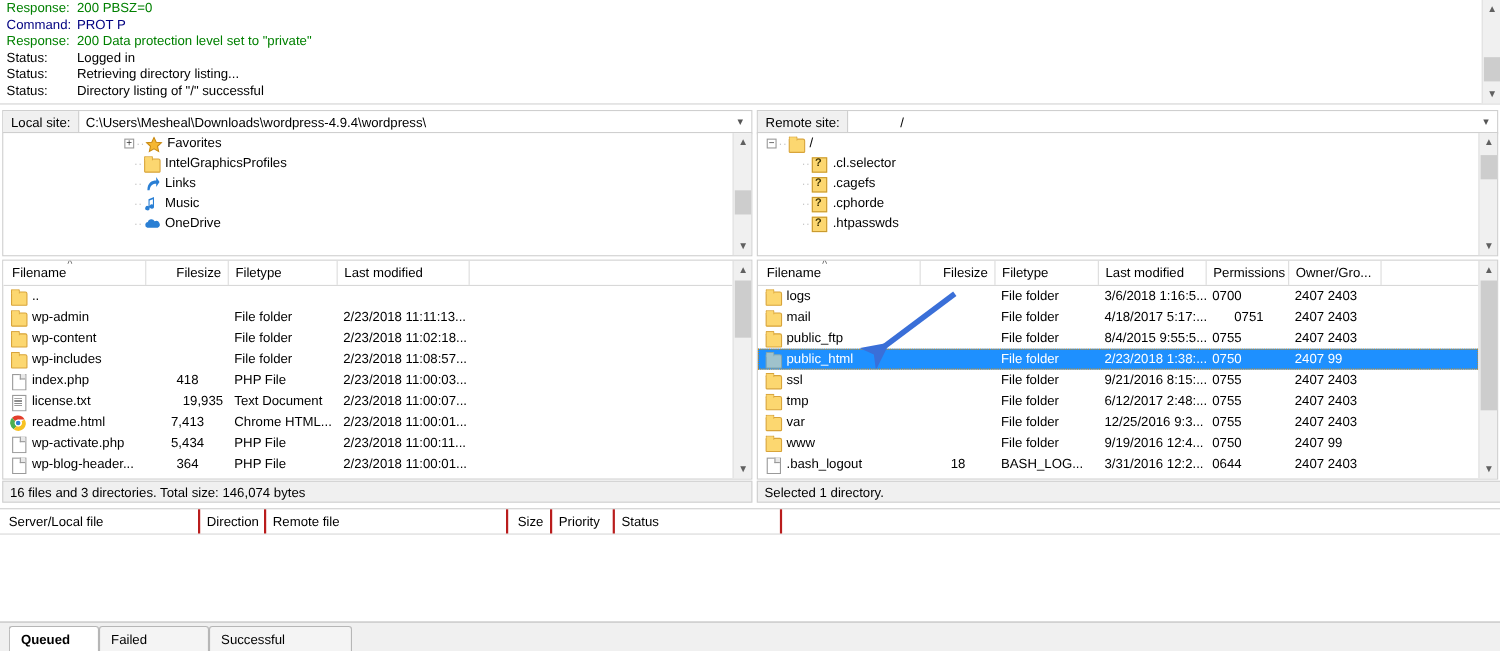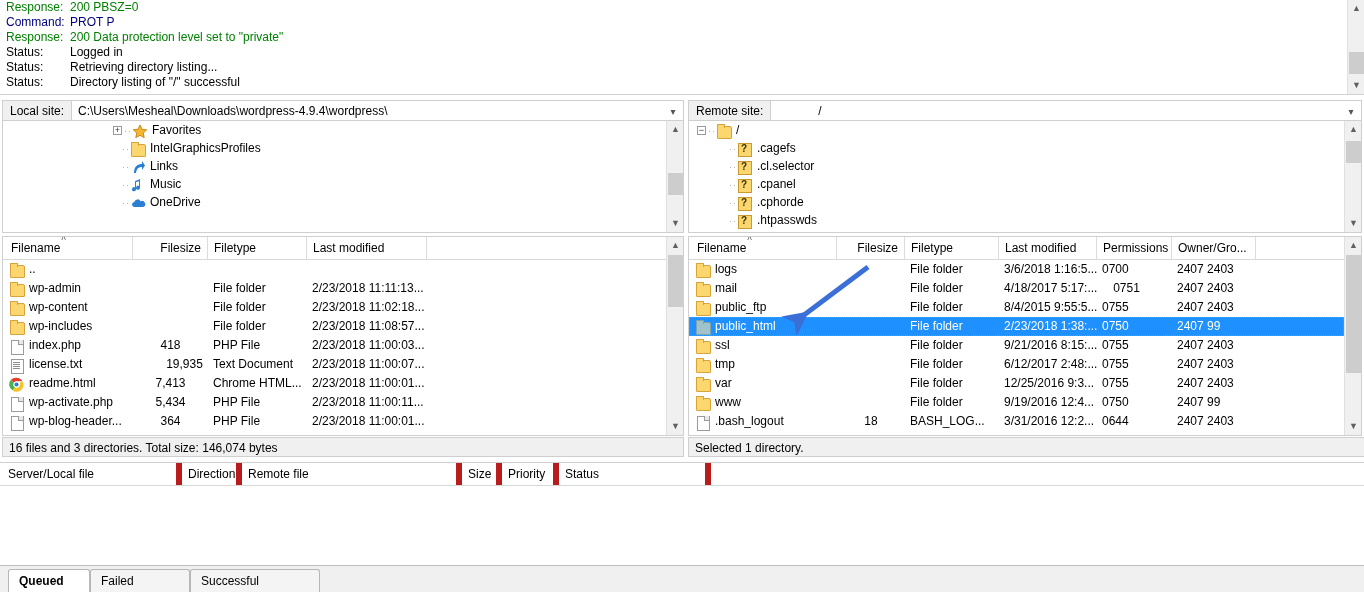--- a/index.html
+++ b/index.html
@@ -152,21 +152,21 @@
     font-size: 12px; padding-left: 6px; white-space: nowrap; overflow: hidden;
   }
 
   
   .queuepanel {
     position: absolute; left: 0; top: 462px; width: 1364px; height: 103px;
     background: #ffffff; border-top: 1px solid #cfcfcf;
   }
   .qhdr { position: relative; height: 23px; border-bottom: 1px solid #d8d8d8; }
   .qhdr .hcell { position: absolute; top: 0; height: 22px; line-height: 22px; font-size: 12px;
-                 border-right: 6px solid #b91c1c; padding: 0 6px; overflow: hidden; }
+                 border-right: 2px solid #b91c1c; padding: 0 6px; overflow: hidden; }
   .qhdr .hcell.r { text-align: right; }
 
   
   .tabbar {
     position: absolute; left: 0; top: 565px; width: 1364px; height: 27px;
     background: #f0f0f0; border-top: 1px solid #bdbdbd;
   }
   .tab {
     position: absolute; top: 3px; height: 23px; line-height: 23px;
     padding: 0 10px; font-size: 12px;
@@ -229,23 +229,22 @@
 
   <div class="pathbar" style="left:688px; top:100px; width:674px;gap:41px;">
     <div class="plabel">Remote site:</div>
     <div class="pvalue">/</div>
     <div class="pchevron">▾</div>
   </div>
 
   <div class="treepanel" style="left:688px; top:120px; width:674px; height:113px;">
     <div class="tree-inner" id="remote-tree">
         <div class="tnode"><span style="display: inline-block; width: 8px;"></span><span class="expander">−</span><span class="dots">··</span><span class="ico folder"></span><span class="tname">/</span></div>
+        <div class="tnode"><span style="display: inline-block; width: 40px;"></span><span class="dots">··</span><span class="ico qfolder"></span><span class="tname">.cl.selector</span></div>
         <div class="tnode"><span style="display: inline-block; width: 40px;"></span><span class="dots">··</span><span class="ico qfolder"></span><span class="tname">.cagefs</span></div>
-        <div class="tnode"><span style="display: inline-block; width: 40px;"></span><span class="dots">··</span><span class="ico qfolder"></span><span class="tname">.cl.selector</span></div>
-        <div class="tnode"><span style="display: inline-block; width: 40px;"></span><span class="dots">··</span><span class="ico qfolder"></span><span class="tname">.cpanel</span></div>
         <div class="tnode"><span style="display: inline-block; width: 40px;"></span><span class="dots">··</span><span class="ico qfolder"></span><span class="tname">.cphorde</span></div>
         <div class="tnode"><span style="display: inline-block; width: 40px;"></span><span class="dots">··</span><span class="ico qfolder"></span><span class="tname">.htpasswds</span></div>
       </div>
     <div class="vscroll" style="right:0; top:0; height:111px;">
       <div class="arr up">▲</div>
       <div class="thumb" style="top:20px; height:22px;"></div>
       <div class="arr dn">▼</div>
     </div>
   </div>
 
@@ -347,21 +346,21 @@
             <div class="cell" style="left: 216px; width: 94px;">File folder</div>
             <div class="cell" style="left: 310px; width: 98px;">3/6/2018 1:16:5...</div>
             <div class="cell" style="left: 408px; width: 75px;">0700</div>
             <div class="cell" style="left: 483px; width: 84px;">2407 2403</div>
           </div>
           <div class="row">
             <div class="cell name" style="left: 2px; width: 146px;"><span class="ico folder"></span><span>mail</span></div>
             <div class="cell r" style="left: 148px; width: 68px;"></div>
             <div class="cell" style="left: 216px; width: 94px;">File folder</div>
             <div class="cell" style="left: 310px; width: 98px;">4/18/2017 5:17:...</div>
-            <div class="cell" style="left: 400px; width: 75px; text-align: center;">0751</div>
+            <div class="cell" style="left: 428px; width: 75px;">0751</div>
             <div class="cell" style="left: 483px; width: 84px;">2407 2403</div>
           </div>
           <div class="row">
             <div class="cell name" style="left: 2px; width: 146px;"><span class="ico folder"></span><span>public_ftp</span></div>
             <div class="cell r" style="left: 148px; width: 68px;"></div>
             <div class="cell" style="left: 216px; width: 94px;">File folder</div>
             <div class="cell" style="left: 310px; width: 98px;">8/4/2015 9:55:5...</div>
             <div class="cell" style="left: 408px; width: 75px;">0755</div>
             <div class="cell" style="left: 483px; width: 84px;">2407 2403</div>
           </div>

